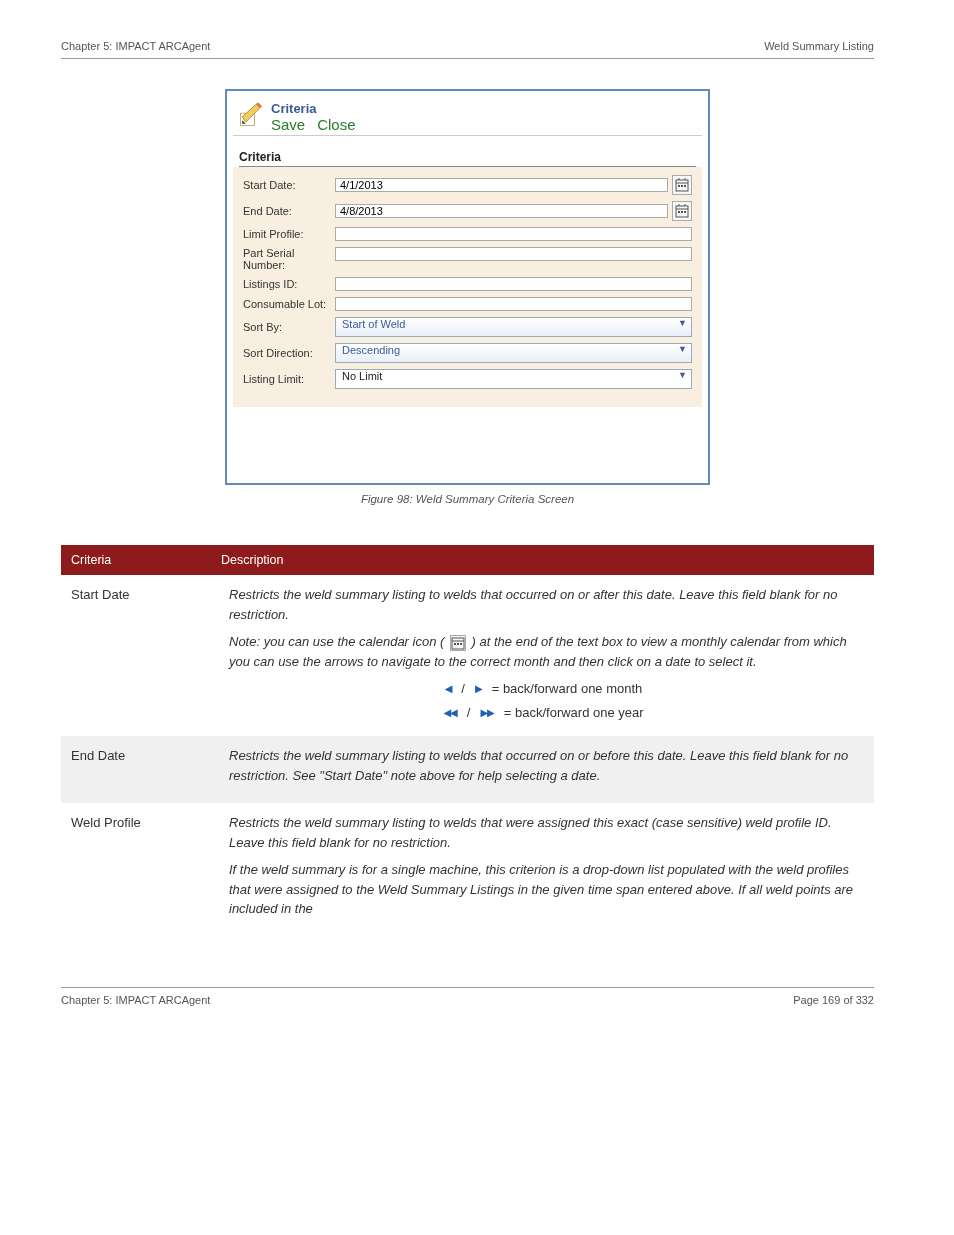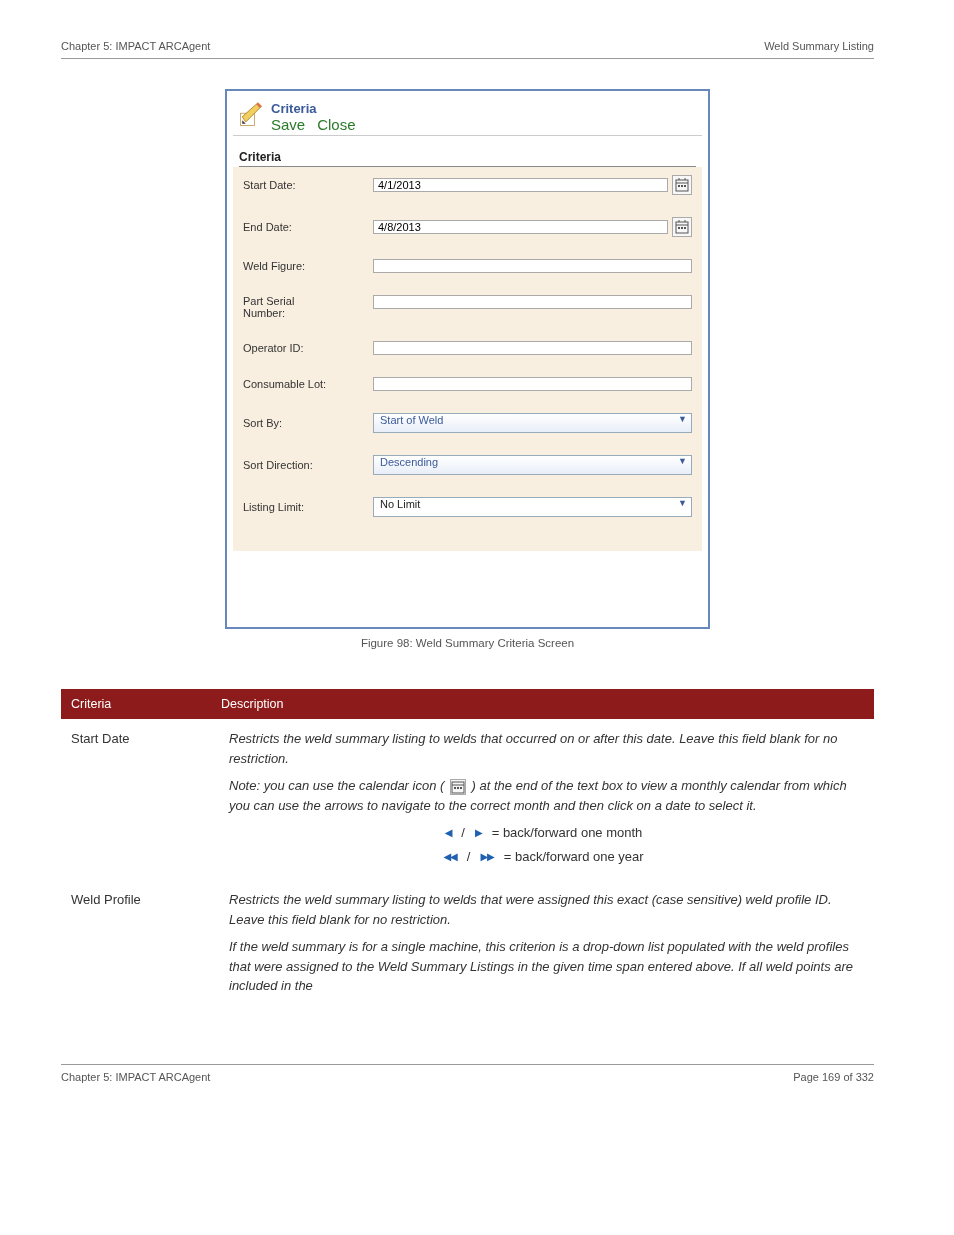--- a/index.html
+++ b/index.html
@@ -90,22 +90,21 @@
     margin: 0 6px 0 6px;
   }
   .form-area {
     background: #f8efe0;
     padding: 8px 10px 12px 10px;
     margin: 0;
   }
   .form-row {
     display: flex;
     align-items: center;
-    margin-bottom: 22px;
-    gap: 38px;
+    margin-bottom: 6px;
   }
   .form-row.tall { align-items: flex-start; }
   .form-label {
     width: 92px;
     font-size: 11px;
     color: #333;
     flex: 0 0 92px;
     padding-right: 4px;
   }
   .input-wrap {
@@ -153,20 +152,21 @@
   .dd-arrow {
     font-size: 9px;
     color: #3a5a9a;
   }
   .dialog-bottom-space {
     height: 70px;
   }
   .caption {
     text-align: center;
     font-size: 11.5px;
+    font-style: italic;
     color: #555;
     margin-top: 8px;
   }
 
   
   .crit-table {
     width: 100%;
     border-collapse: collapse;
   }
   .crit-table th {
@@ -282,35 +282,35 @@
                       <line x1="10" y1="2" x2="10" y2="0" stroke="#555"></line>
                       <rect x="3" y="7" width="2" height="2" fill="#555"></rect>
                       <rect x="6" y="7" width="2" height="2" fill="#555"></rect>
                       <rect x="9" y="7" width="2" height="2" fill="#555"></rect>
                     </svg>
                 </div>
               </div>
             </div>
 
             <div class="form-row">
-              <div class="form-label">Weld Figure:</div>
+              <div class="form-label">Limit Profile:</div>
               <div class="input-wrap">
                 <input class="text-input" value="" style="">
               </div>
             </div>
 
             <div class="form-row tall">
               <div class="form-label">Part Serial Number:</div>
               <div class="input-wrap">
                 <input class="text-input" value="" style="">
               </div>
             </div>
 
             <div class="form-row">
-              <div class="form-label">Operator ID:</div>
+              <div class="form-label">Listings ID:</div>
               <div class="input-wrap">
                 <input class="text-input" value="" style="">
               </div>
             </div>
 
             <div class="form-row">
               <div class="form-label">Consumable Lot:</div>
               <div class="input-wrap">
                 <input class="text-input" value="" style="">
               </div>
@@ -380,20 +380,26 @@
             <span>= back/forward one month</span>
           </div>
           <div class="nav-row">
             <span class="nav-sym">◀◀</span>
             <span>/</span>
             <span class="nav-sym">▶▶</span>
             <span>= back/forward one year</span>
           </div>
         </td>
       </tr>
+      <tr class="stripe">
+        <td class="label-cell">End Date</td>
+        <td>
+          <p class="desc-p">Restricts the weld summary listing to welds that occurred on or before this date. Leave this field blank for no restriction. See "Start Date" note above for help selecting a date.</p>
+        </td>
+      </tr>
       <tr>
         <td class="label-cell">Weld Profile</td>
         <td>
           <p class="desc-p">Restricts the weld summary listing to welds that were assigned this exact (case sensitive) weld profile ID. Leave this field blank for no restriction.</p>
           <p class="desc-p">If the weld summary is for a single machine, this criterion is a drop-down list populated with the weld profiles that were assigned to the Weld Summary Listings in the given time span entered above. If all weld points are included in the</p>
         </td>
       </tr>
     </tbody>
   </table>
 

